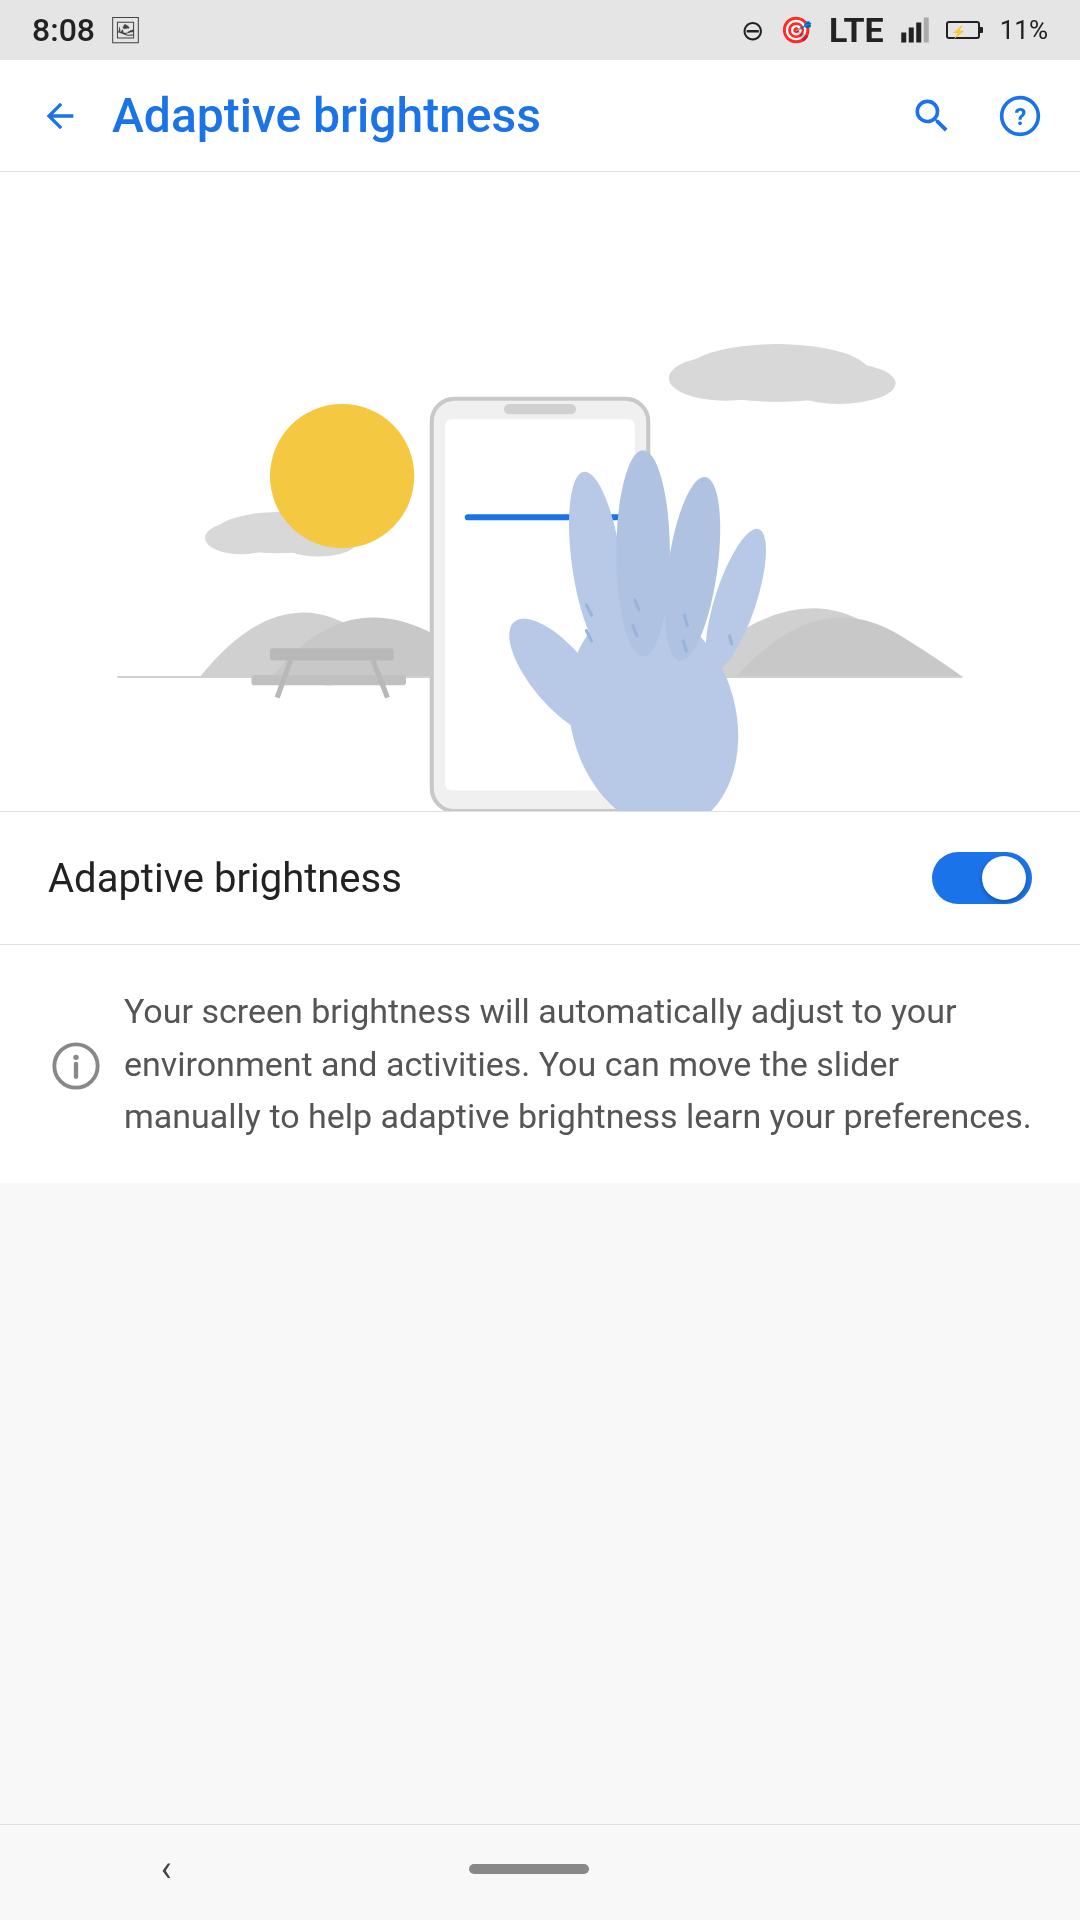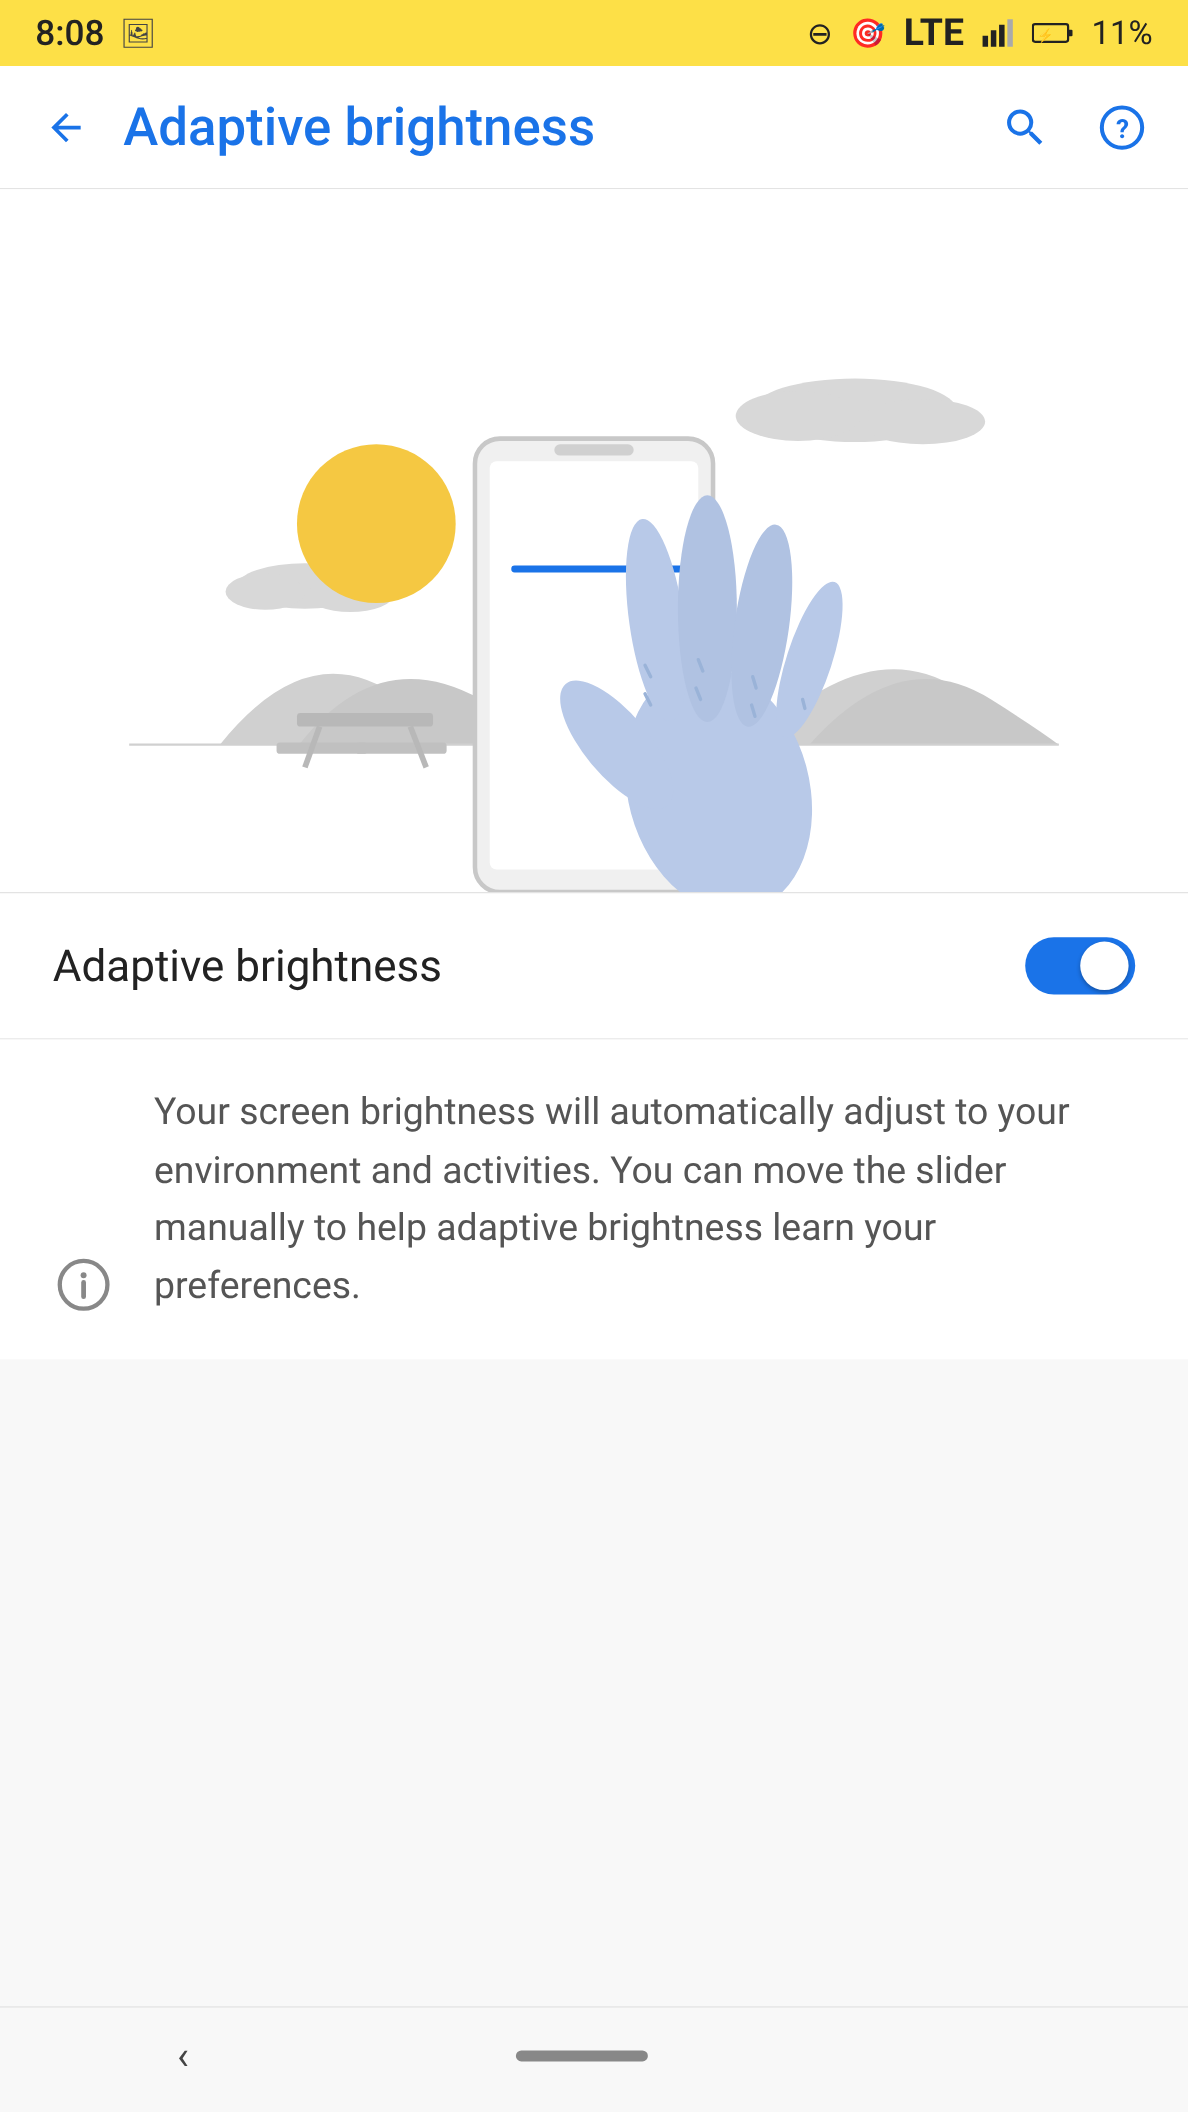--- a/index.html
+++ b/index.html
@@ -11,21 +11,21 @@
       background: #f8f8f8;
       font-family: 'Roboto', Arial, sans-serif;
       display: flex;
       flex-direction: column;
     }
 
     
     .status-bar {
       width: 100%;
       height: 60px;
-      background: #fde047;
+      background: #e5e5e5;
       display: flex;
       align-items: center;
       justify-content: space-between;
       padding: 0 32px;
     }
     .status-left {
       display: flex;
       align-items: center;
       gap: 14px;
     }
@@ -39,21 +39,21 @@
       color: #444;
     }
     .status-right {
       display: flex;
       align-items: center;
       gap: 16px;
       font-size: 26px;
       color: #222;
     }
     .battery-text {
-      font-size: 30px;
+      font-size: 26px;
       color: #222;
     }
 
     
     .app-bar {
       width: 100%;
       height: 112px;
       background: #ffffff;
       display: flex;
       align-items: center;
@@ -144,22 +144,22 @@
       border-radius: 50%;
       box-shadow: 0 2px 4px rgba(0,0,0,0.3);
     }
 
     
     .info-section {
       width: 100%;
       background: #ffffff;
       padding: 40px 48px;
       display: flex;
-      align-items: flex-end;
-      gap: 36px;
+      align-items: center;
+      gap: 20px;
     }
     .info-icon {
       flex-shrink: 0;
       width: 56px;
       height: 56px;
       display: flex;
       align-items: center;
       justify-content: center;
       margin-top: 4px;
     }

